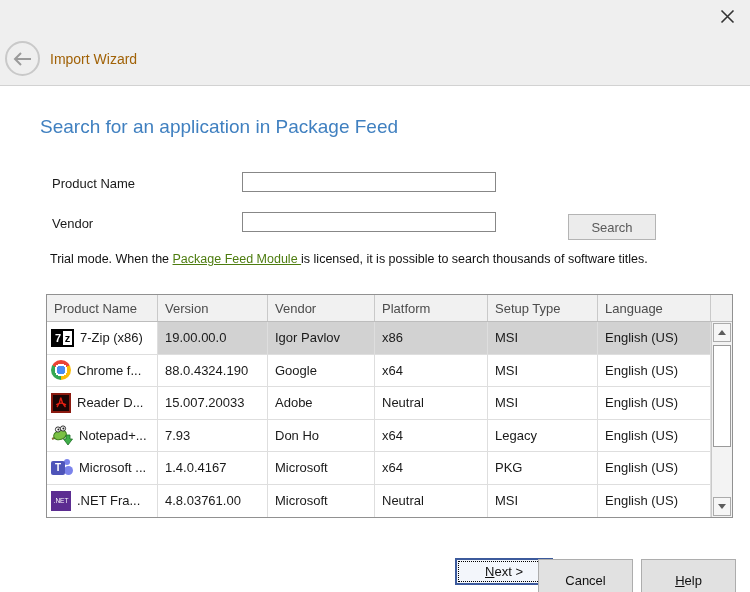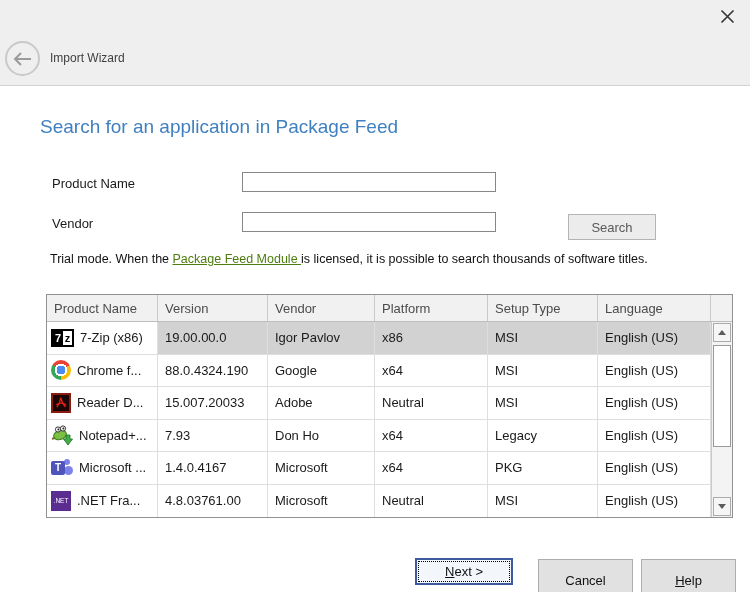--- a/index.html
+++ b/index.html
@@ -21,21 +21,21 @@
     position:absolute; top:5px; right:12px; width:22px; height:22px;
     display:flex; align-items:center; justify-content:center; cursor:pointer;
   }
   .back-btn {
     position:absolute; left:5px; top:41px; width:35px; height:35px;
     border:2px solid #c9c9c9; border-radius:50%;
     display:flex; align-items:center; justify-content:center; cursor:pointer;
     background:transparent;
   }
   .header-title {
-    position:absolute; left:50px; top:51px; font-size:12px; color:#404040;
+    position:absolute; left:50px; top:51px; font-size:14px; color:#a16207;
   }
 
   
   .page-title {
     position:absolute; left:40px; top:116px; font-size:19px; color:#4080c0;text-align:right;
   }
 
   
   .form-label { position:absolute; font-size:13px; color:#1a1a1a; }
   .lbl-product { left:52px; top:176px; }
@@ -130,21 +130,21 @@
     display:flex; align-items:center; justify-content:center;
   }
 
   
   .footer-btn {
     position:absolute; height:42px; font-size:13px; color:#111;
     background:#e1e1e1; border:1px solid #adadad; cursor:pointer;
     font-family:"Liberation Sans", sans-serif;
   }
   .btn-next {
-    left:415px; top:558px; width:98px; height:27px;
+    left:455px; top:558px; width:98px; height:27px;
     background:#f3f6fb; border:2px solid #3c5a9c;
     outline:1px dotted #000; outline-offset:-4px;
   }
   .btn-cancel { left:538px; top:559px; width:95px; }
   .btn-help   { left:641px; top:559px; width:95px; }
   .accel { text-decoration:underline; }
 </style>
 </head>
 <body>
 

